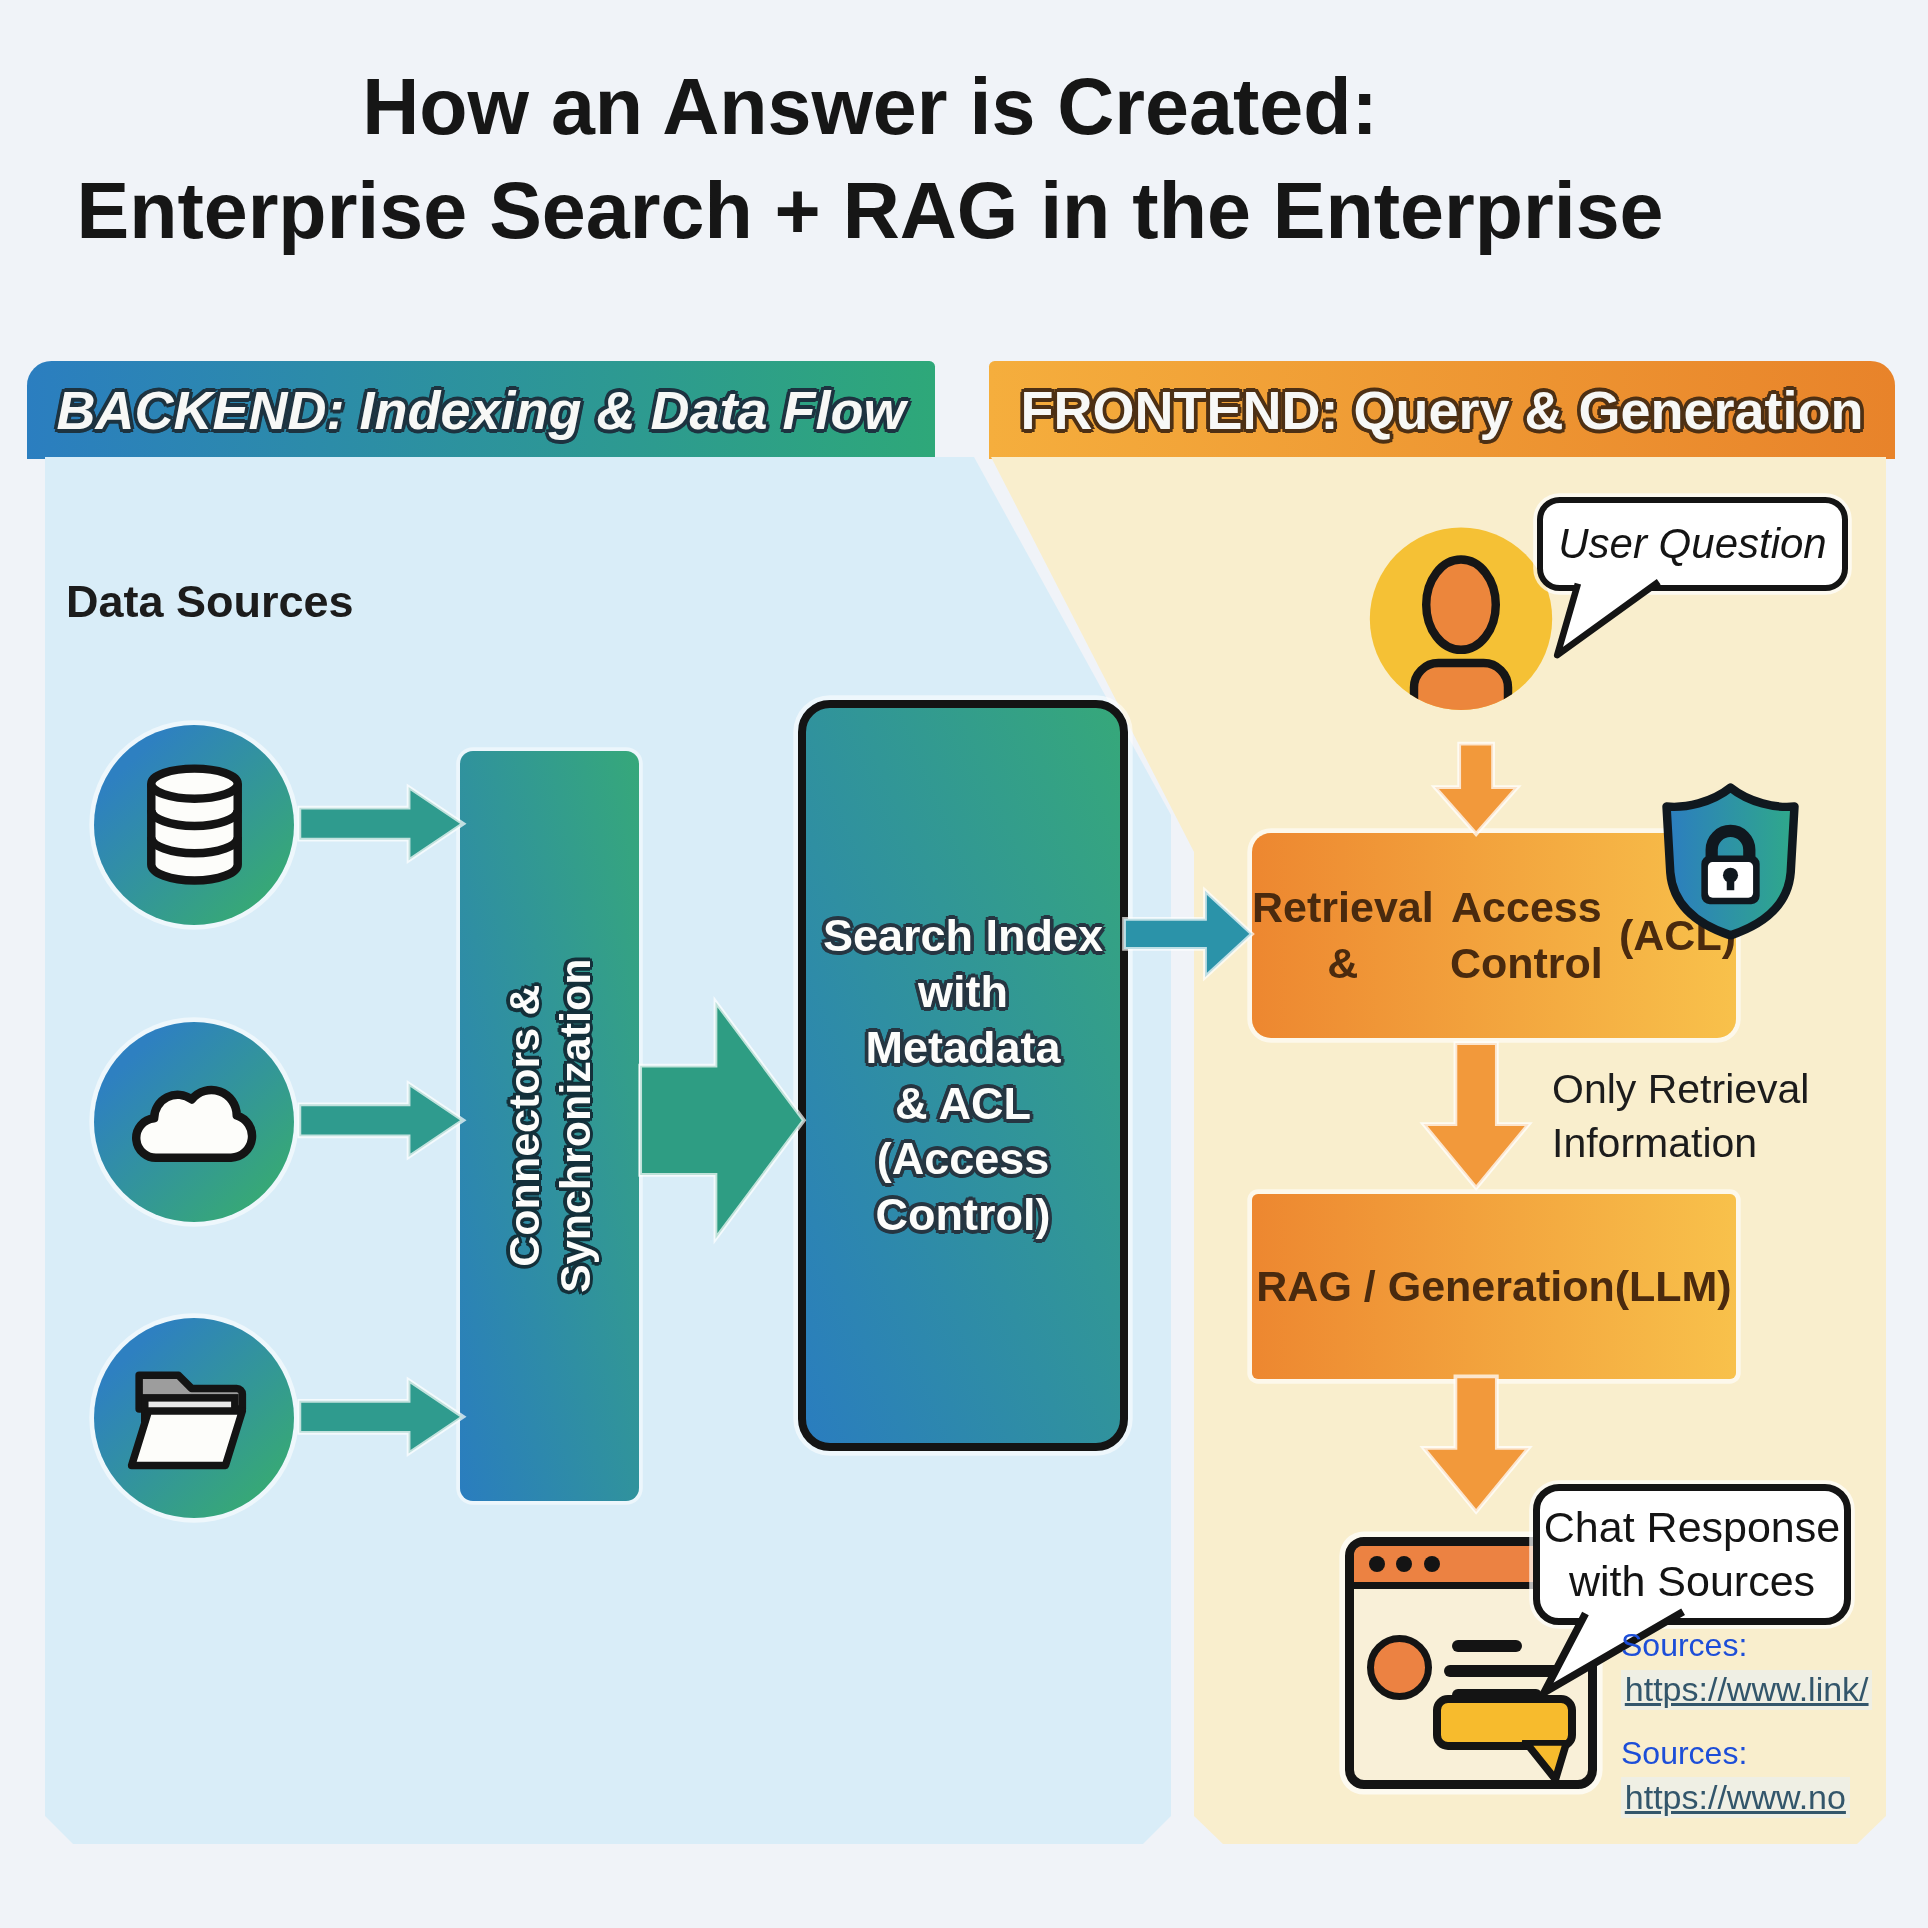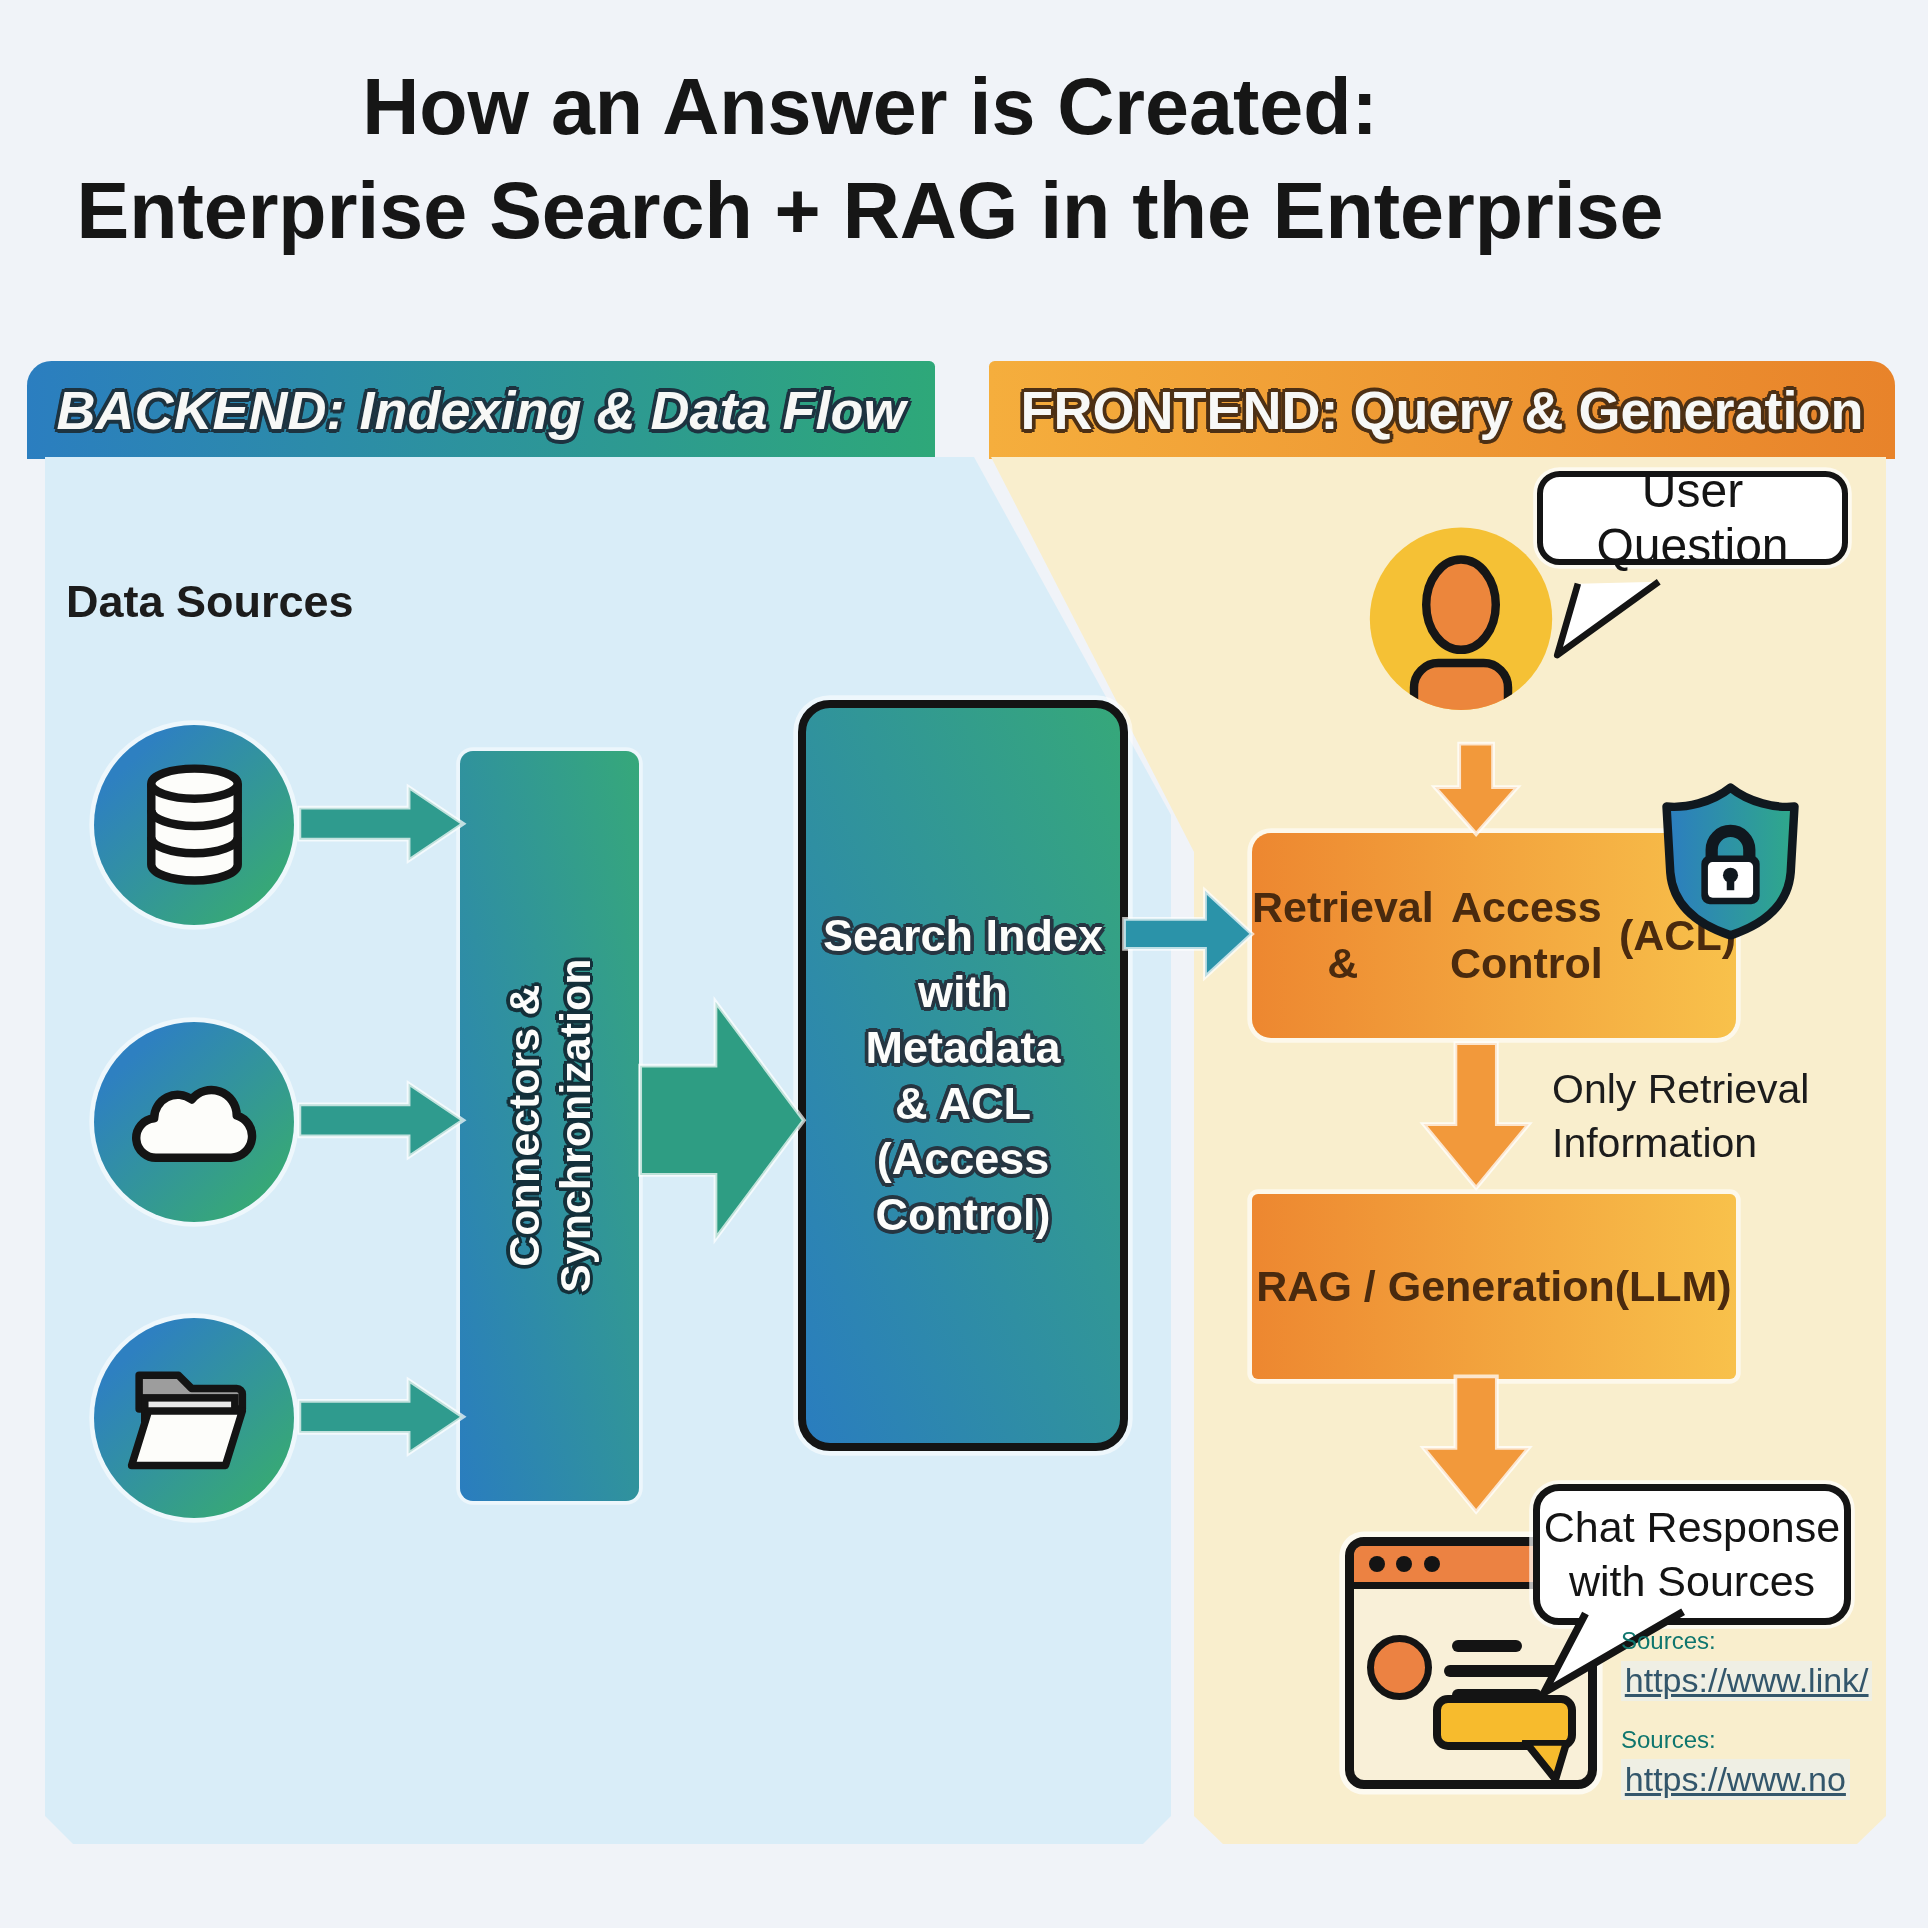--- a/index.html
+++ b/index.html
@@ -71,30 +71,30 @@
         text-align:center;color:#4a2a0e;font-weight:bold;font-size:43px;line-height:1.3;
         box-shadow:0 0 0 4.7px rgba(255,255,255,0.6);}
   .retrieval-box{top:833px;height:205px;}
   .rag-box{top:1194px;height:185px;border-radius:6px;}
 
   
   .bubble{position:absolute;background:#ffffff;border:6.6px solid #141414;
         border-radius:22.6px;box-sizing:border-box;display:flex;flex-direction:column;
         align-items:center;justify-content:center;text-align:center;color:#141414;
         z-index:5;box-shadow:0 0 0 3.8px rgba(255,255,255,0.7);}
-  .bubble-user{left:1537px;top:471px;width:311px;height:94px;font-size:48px;}
+  .bubble-user{left:1537px;top:497px;width:311px;height:94px;font-size:42px;font-style:italic;}
   .bubble-chat{left:1533px;top:1484px;width:318px;height:141px;font-size:43px;
         line-height:1.25;border-width:7.5px;border-radius:26px;}
   .bubble-tail{position:absolute;z-index:6;overflow:visible;}
 
   
   .auth-note{left:1552px;top:1062px;font-size:41px;line-height:1.32;}
   .sources-block{position:absolute;left:1621px;top:1627px;z-index:6;}
   .src-item{margin-bottom:24.5px;}
-  .src-label{font-size:24px;color:#0f766e;display:block;margin-bottom:5.6px;}
+  .src-label{font-size:32px;color:#1d4ed8;display:block;margin-bottom:5.6px;}
   .src-link{font-size:34px;color:#33566b;text-decoration:underline;
         background:rgba(232,241,248,0.55);display:inline-block;padding:0.9px 3.8px;}
 
   
   .browser{position:absolute;left:1345px;top:1537px;width:252px;height:252px;
         background:#f9f0d8;border:9.4px solid #141414;border-radius:19px;
         box-sizing:border-box;z-index:2;box-shadow:0 0 0 5.6px rgba(255,255,255,0.7);}
   .browser-titlebar{position:absolute;left:0;top:0;width:100%;height:43px;
         background:#ec8242;border-bottom:7.5px solid #141414;border-radius:8.5px 8.5px 0 0;
         display:flex;align-items:center;padding-left:15px;box-sizing:border-box;gap:11.3px;}

